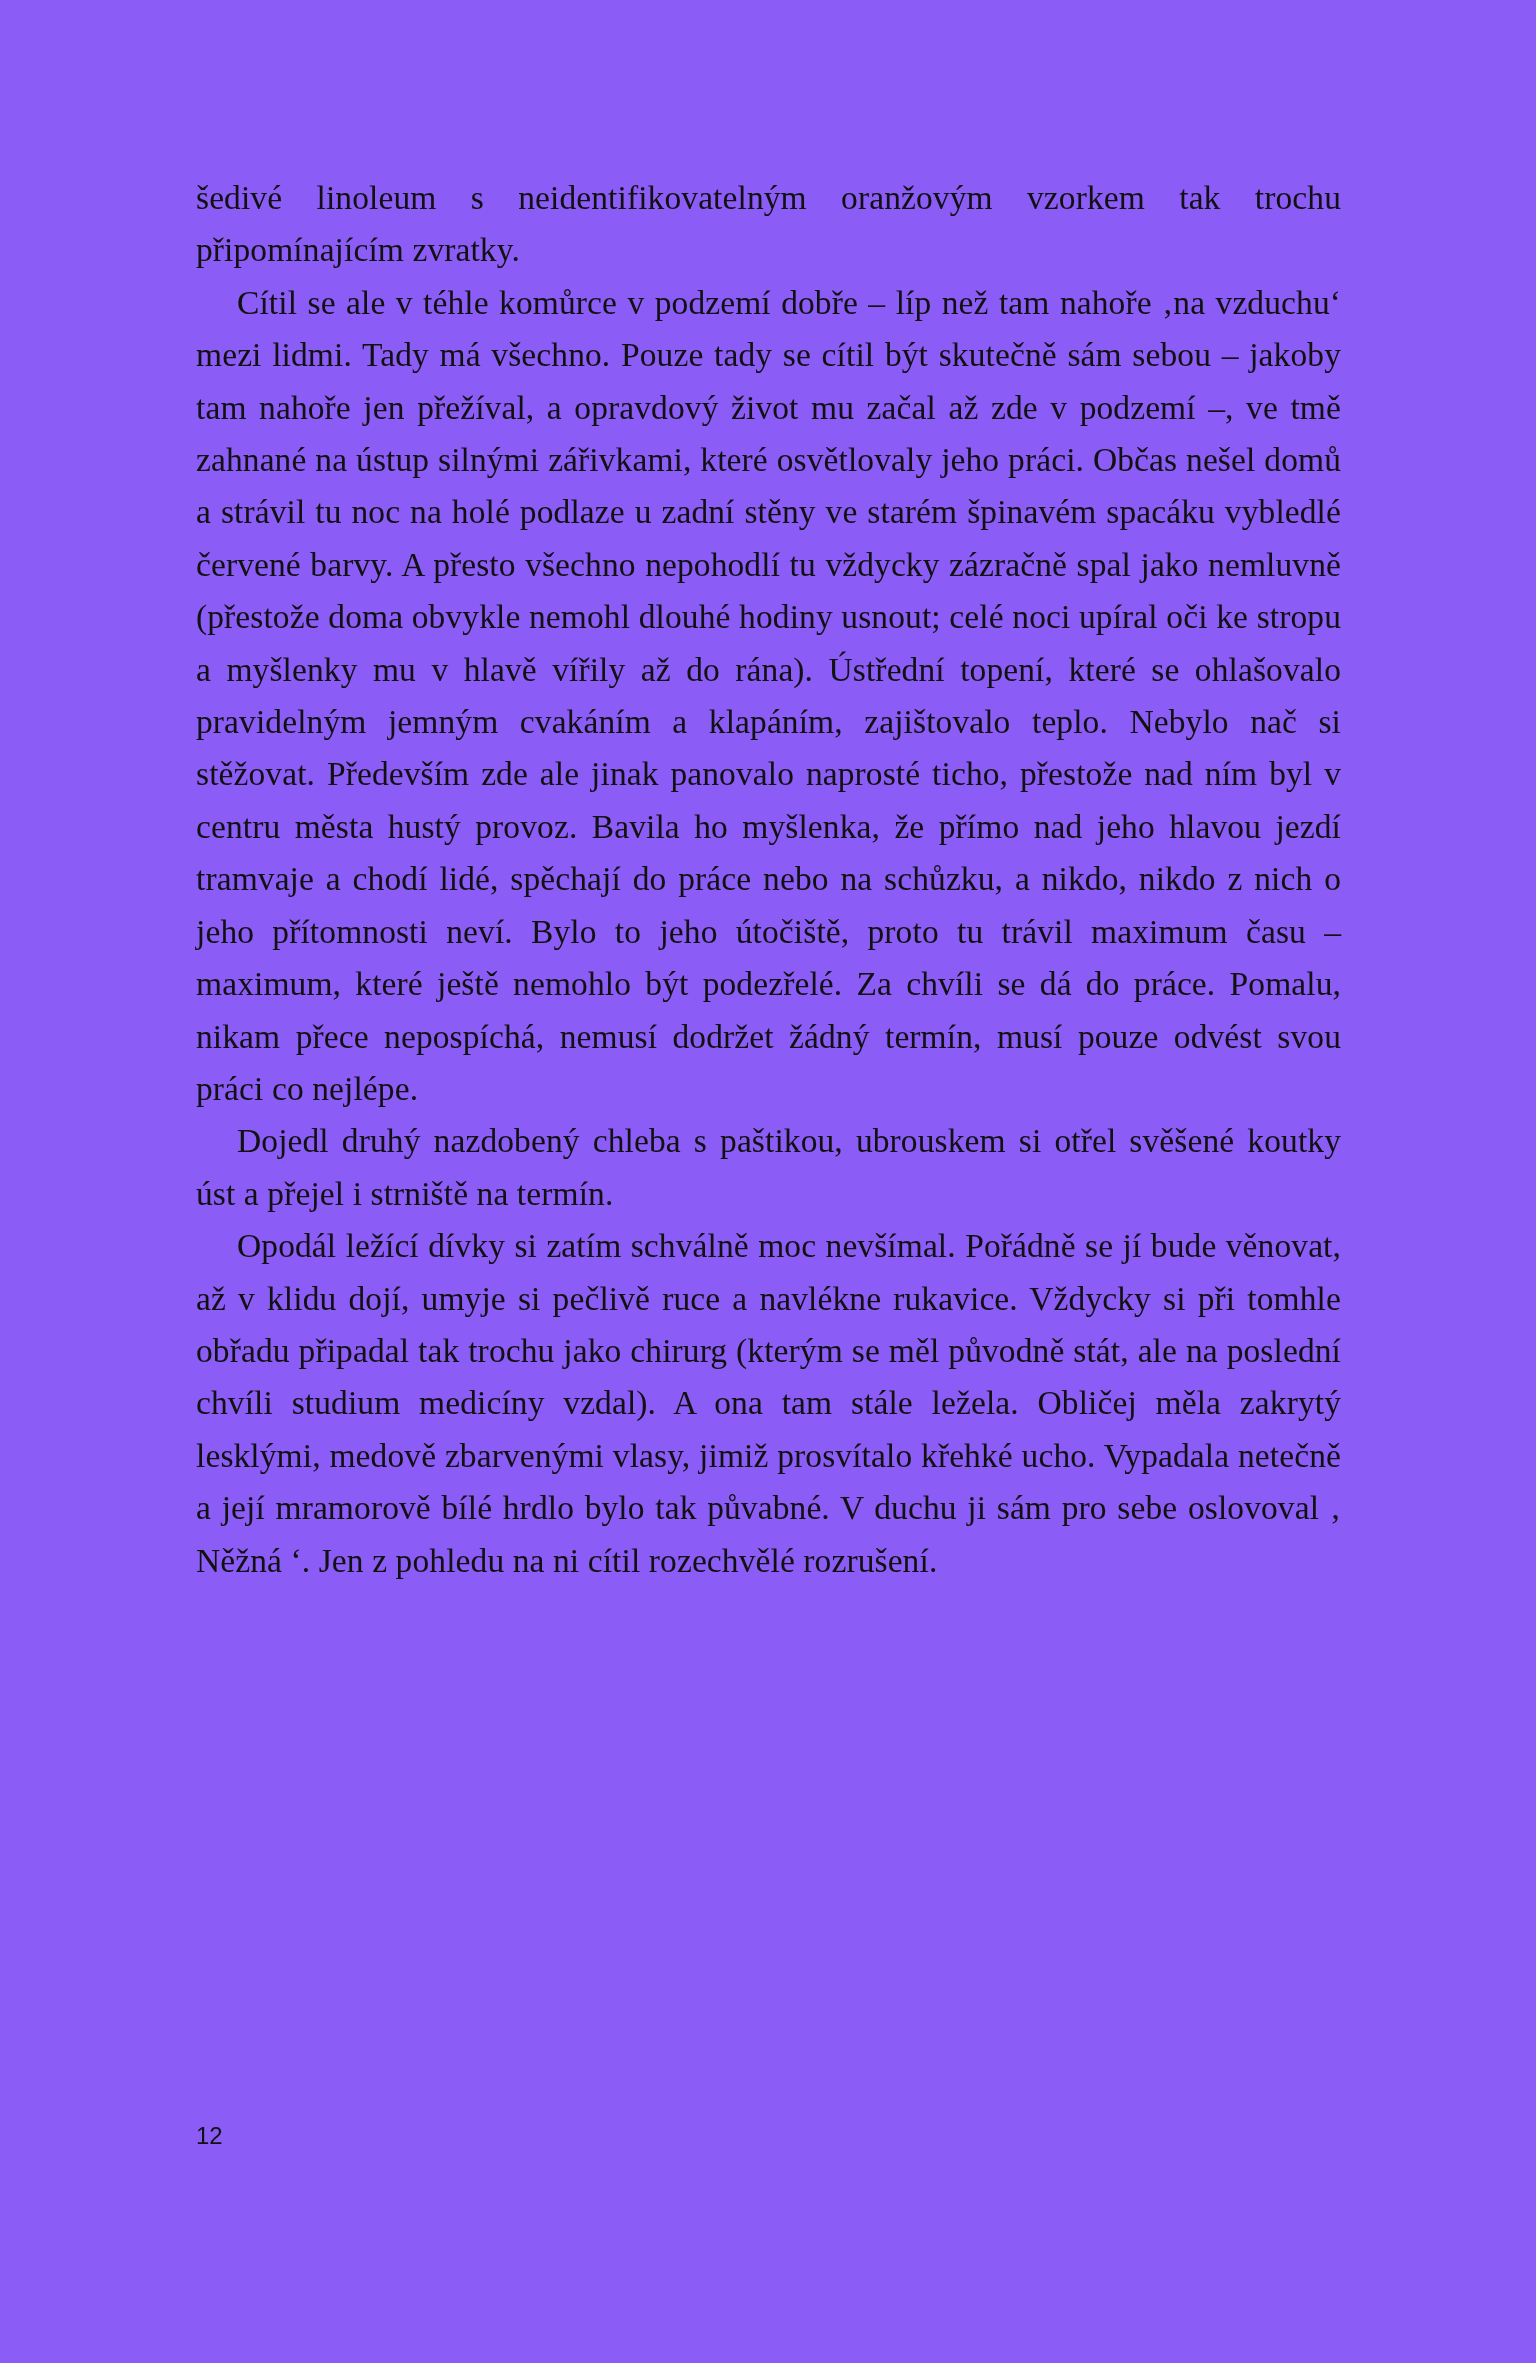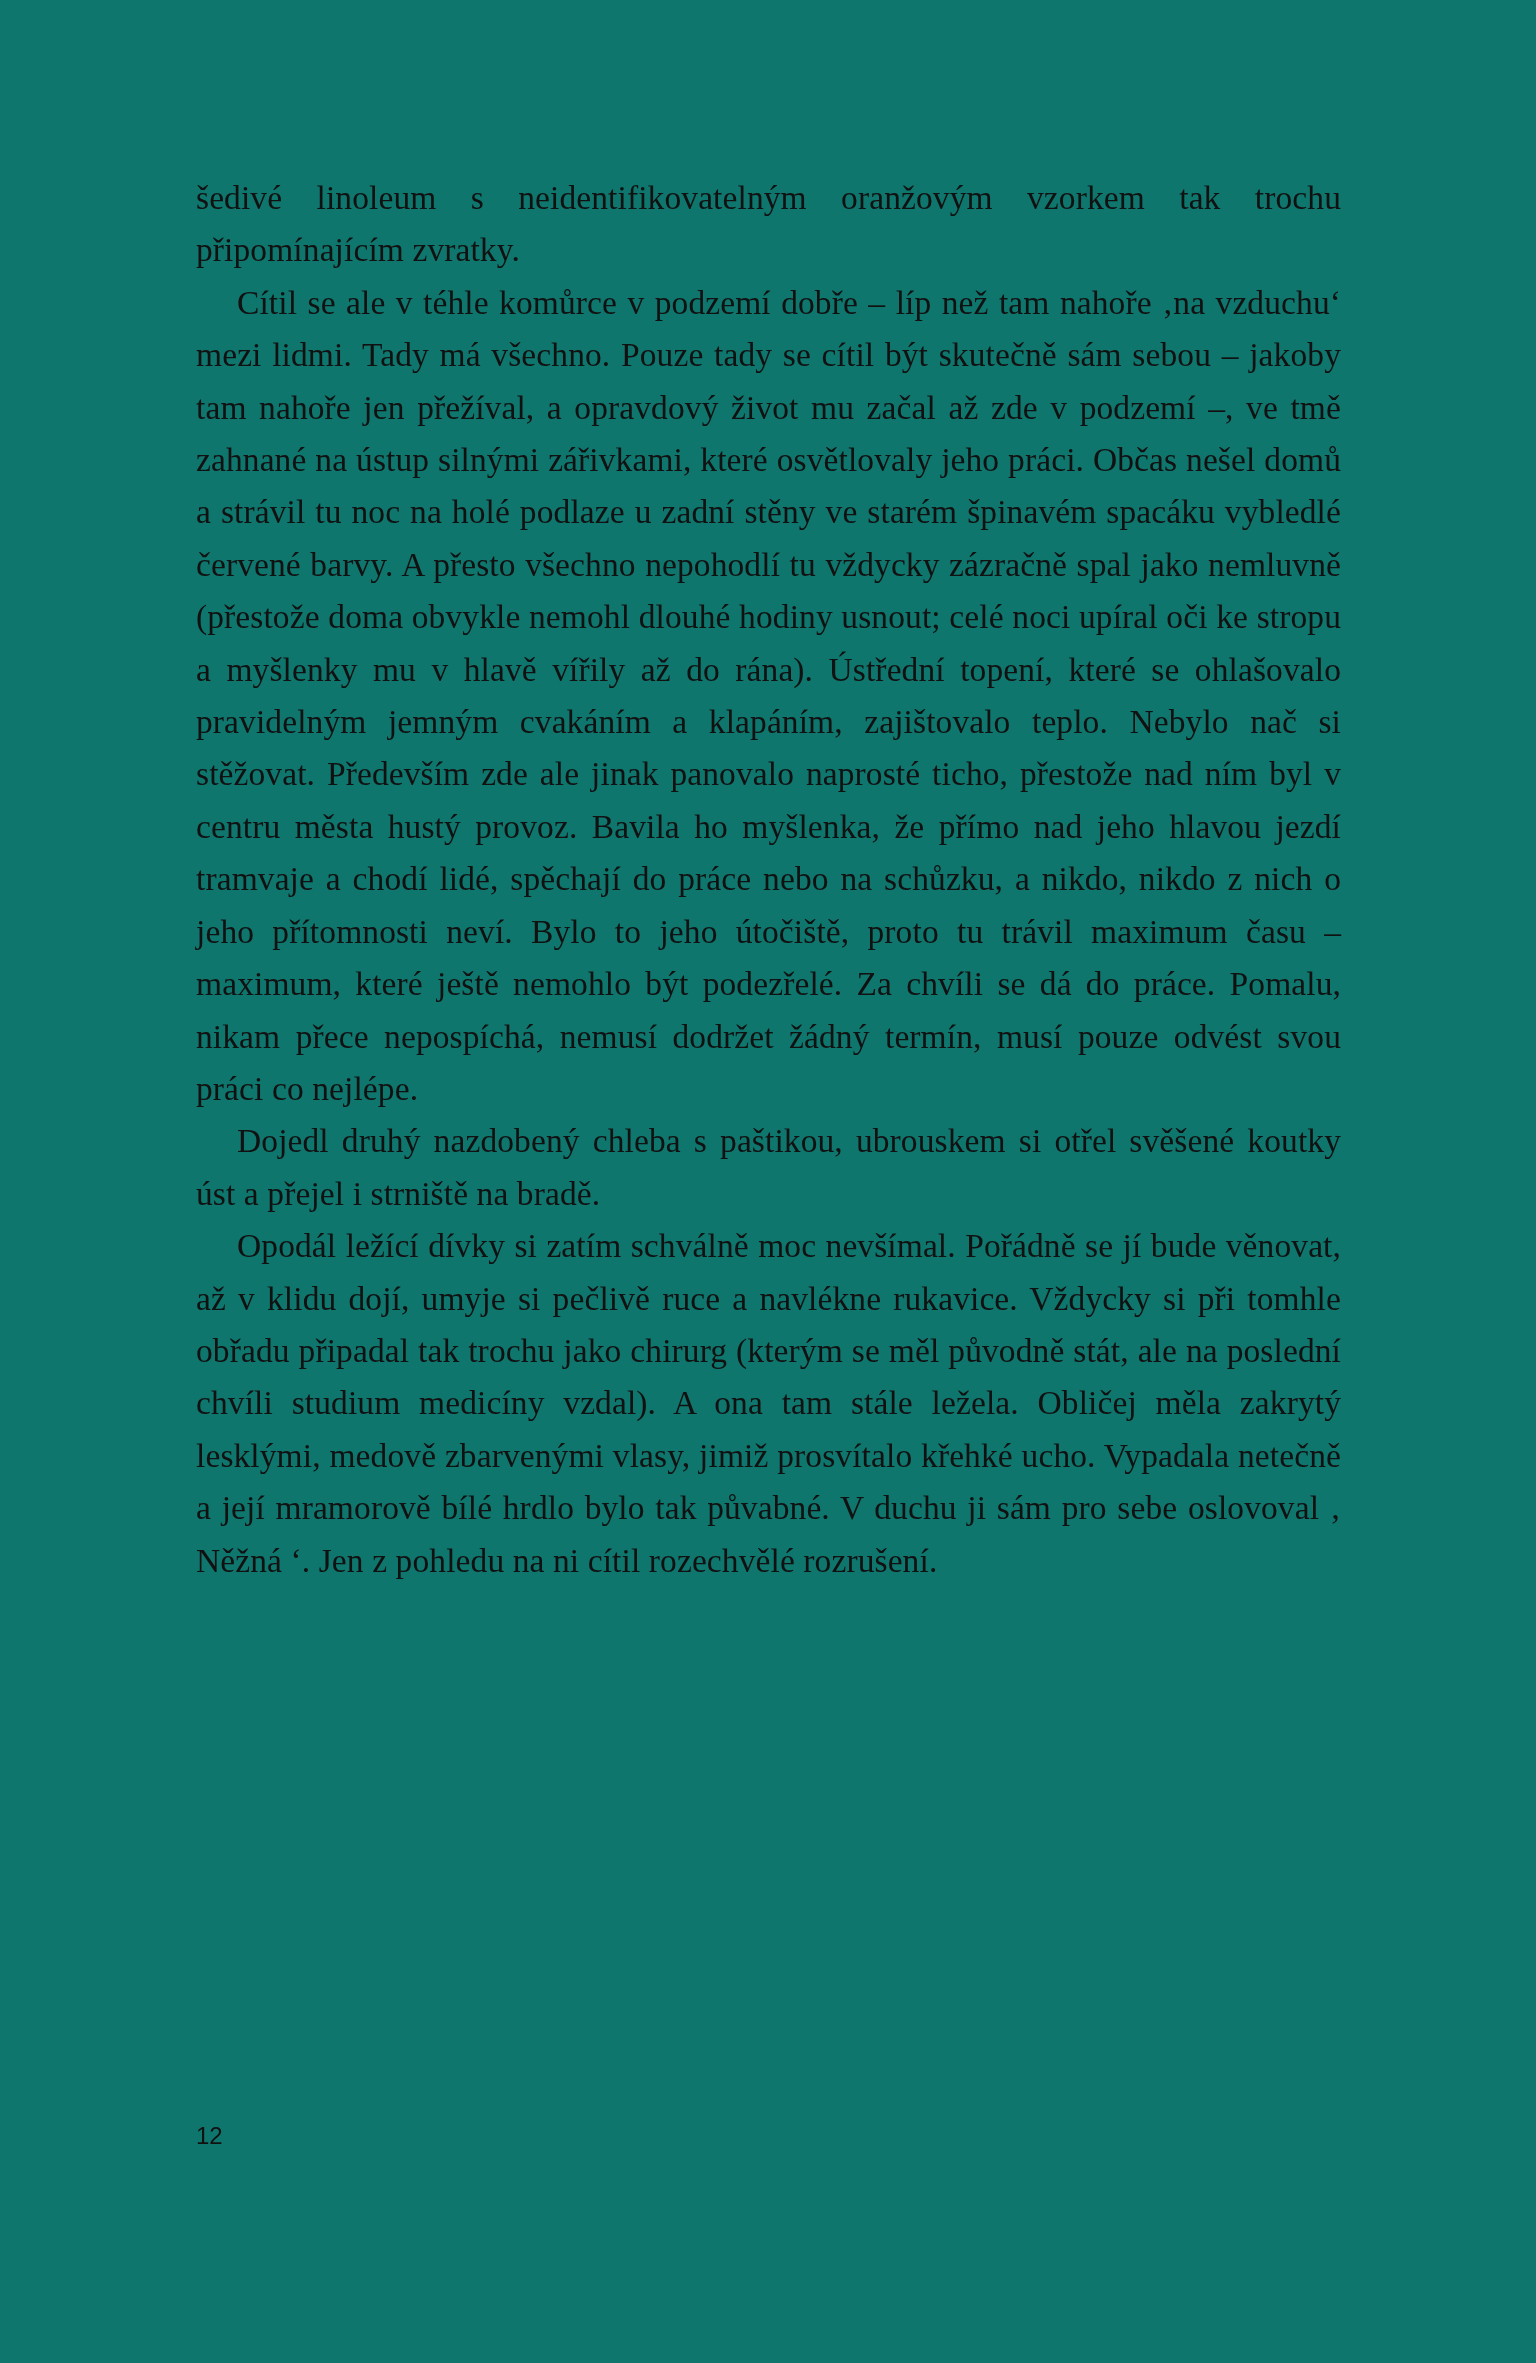--- a/index.html
+++ b/index.html
@@ -14,21 +14,21 @@
     font-family: "Liberation Serif", serif;
     color: #000000;
     overflow: hidden;
   }
   .page {
     position: absolute;
     top: 0;
     left: 0;
     width: 1536px;
     height: 2363px;
-    background: #0f766e;
+    background: #8b5cf6;
   }
   .text-block {
     position: absolute;
     left: 196px;
     top: 172px;
     width: 1145px;
   }
   .para {
     margin: 0;
     font-size: 33.5px;
@@ -52,17 +52,17 @@
     font-family: Liberation Sans, sans-serif;
   }
 </style>
 </head>
 <body>
 
 <div class="page">
   <div class="text-block">
     <p class="para">šedivé linoleum s neidentifikovatelným oranžovým vzorkem tak trochu připomínajícím zvratky.</p>
     <p class="para indent">Cítil se ale v téhle komůrce v podzemí dobře – líp než tam nahoře ‚na vzduchu‘ mezi lidmi. Tady má všechno. Pouze tady se cítil být skutečně sám sebou – jakoby tam nahoře jen přežíval, a opravdový život mu začal až zde v podzemí –, ve tmě zahnané na ústup silnými zářivkami, které osvětlovaly jeho práci. Občas nešel domů a strávil tu noc na holé podlaze u zadní stěny ve starém špinavém spacáku vybledlé červené barvy. A přesto všechno nepohodlí tu vždycky zázračně spal jako nemluvně (přestože doma obvykle nemohl dlouhé hodiny usnout; celé noci upíral oči ke stropu a myšlenky mu v hlavě vířily až do rána). Ústřední topení, které se ohlašovalo pravidelným jemným cvakáním a klapáním, zajištovalo teplo. Nebylo nač si stěžovat. Především zde ale jinak panovalo naprosté ticho, přestože nad ním byl v centru města hustý provoz. Bavila ho myšlenka, že přímo nad jeho hlavou jezdí tramvaje a chodí lidé, spěchají do práce nebo na schůzku, a nikdo, nikdo z nich o jeho přítomnosti neví. Bylo to jeho útočiště, proto tu trávil maximum času – maximum, které ještě nemohlo být podezřelé. Za chvíli se dá do práce. Pomalu, nikam přece nepospíchá, nemusí dodržet žádný termín, musí pouze odvést svou práci co nejlépe.</p>
-    <p class="para indent">Dojedl druhý nazdobený chleba s paštikou, ubrouskem si otřel svěšené koutky úst a přejel i strniště na bradě.</p>
+    <p class="para indent">Dojedl druhý nazdobený chleba s paštikou, ubrouskem si otřel svěšené koutky úst a přejel i strniště na termín.</p>
     <p class="para indent">Opodál ležící dívky si zatím schválně moc nevšímal. Pořádně se jí bude věnovat, až v klidu dojí, umyje si pečlivě ruce a navlékne rukavice. Vždycky si při tomhle obřadu připadal tak trochu jako chirurg (kterým se měl původně stát, ale na poslední chvíli studium medicíny vzdal). A ona tam stále ležela. Obličej měla zakrytý lesklými, medově zbarvenými vlasy, jimiž prosvítalo křehké ucho. Vypadala netečně a její mramorově bílé hrdlo bylo tak půvabné. V duchu ji sám pro sebe oslovoval ‚ Něžná ‘. Jen z pohledu na ni cítil rozechvělé rozrušení.</p>
   </div>
   <div class="folio">12</div>
 </div>
 
 </body></html>

